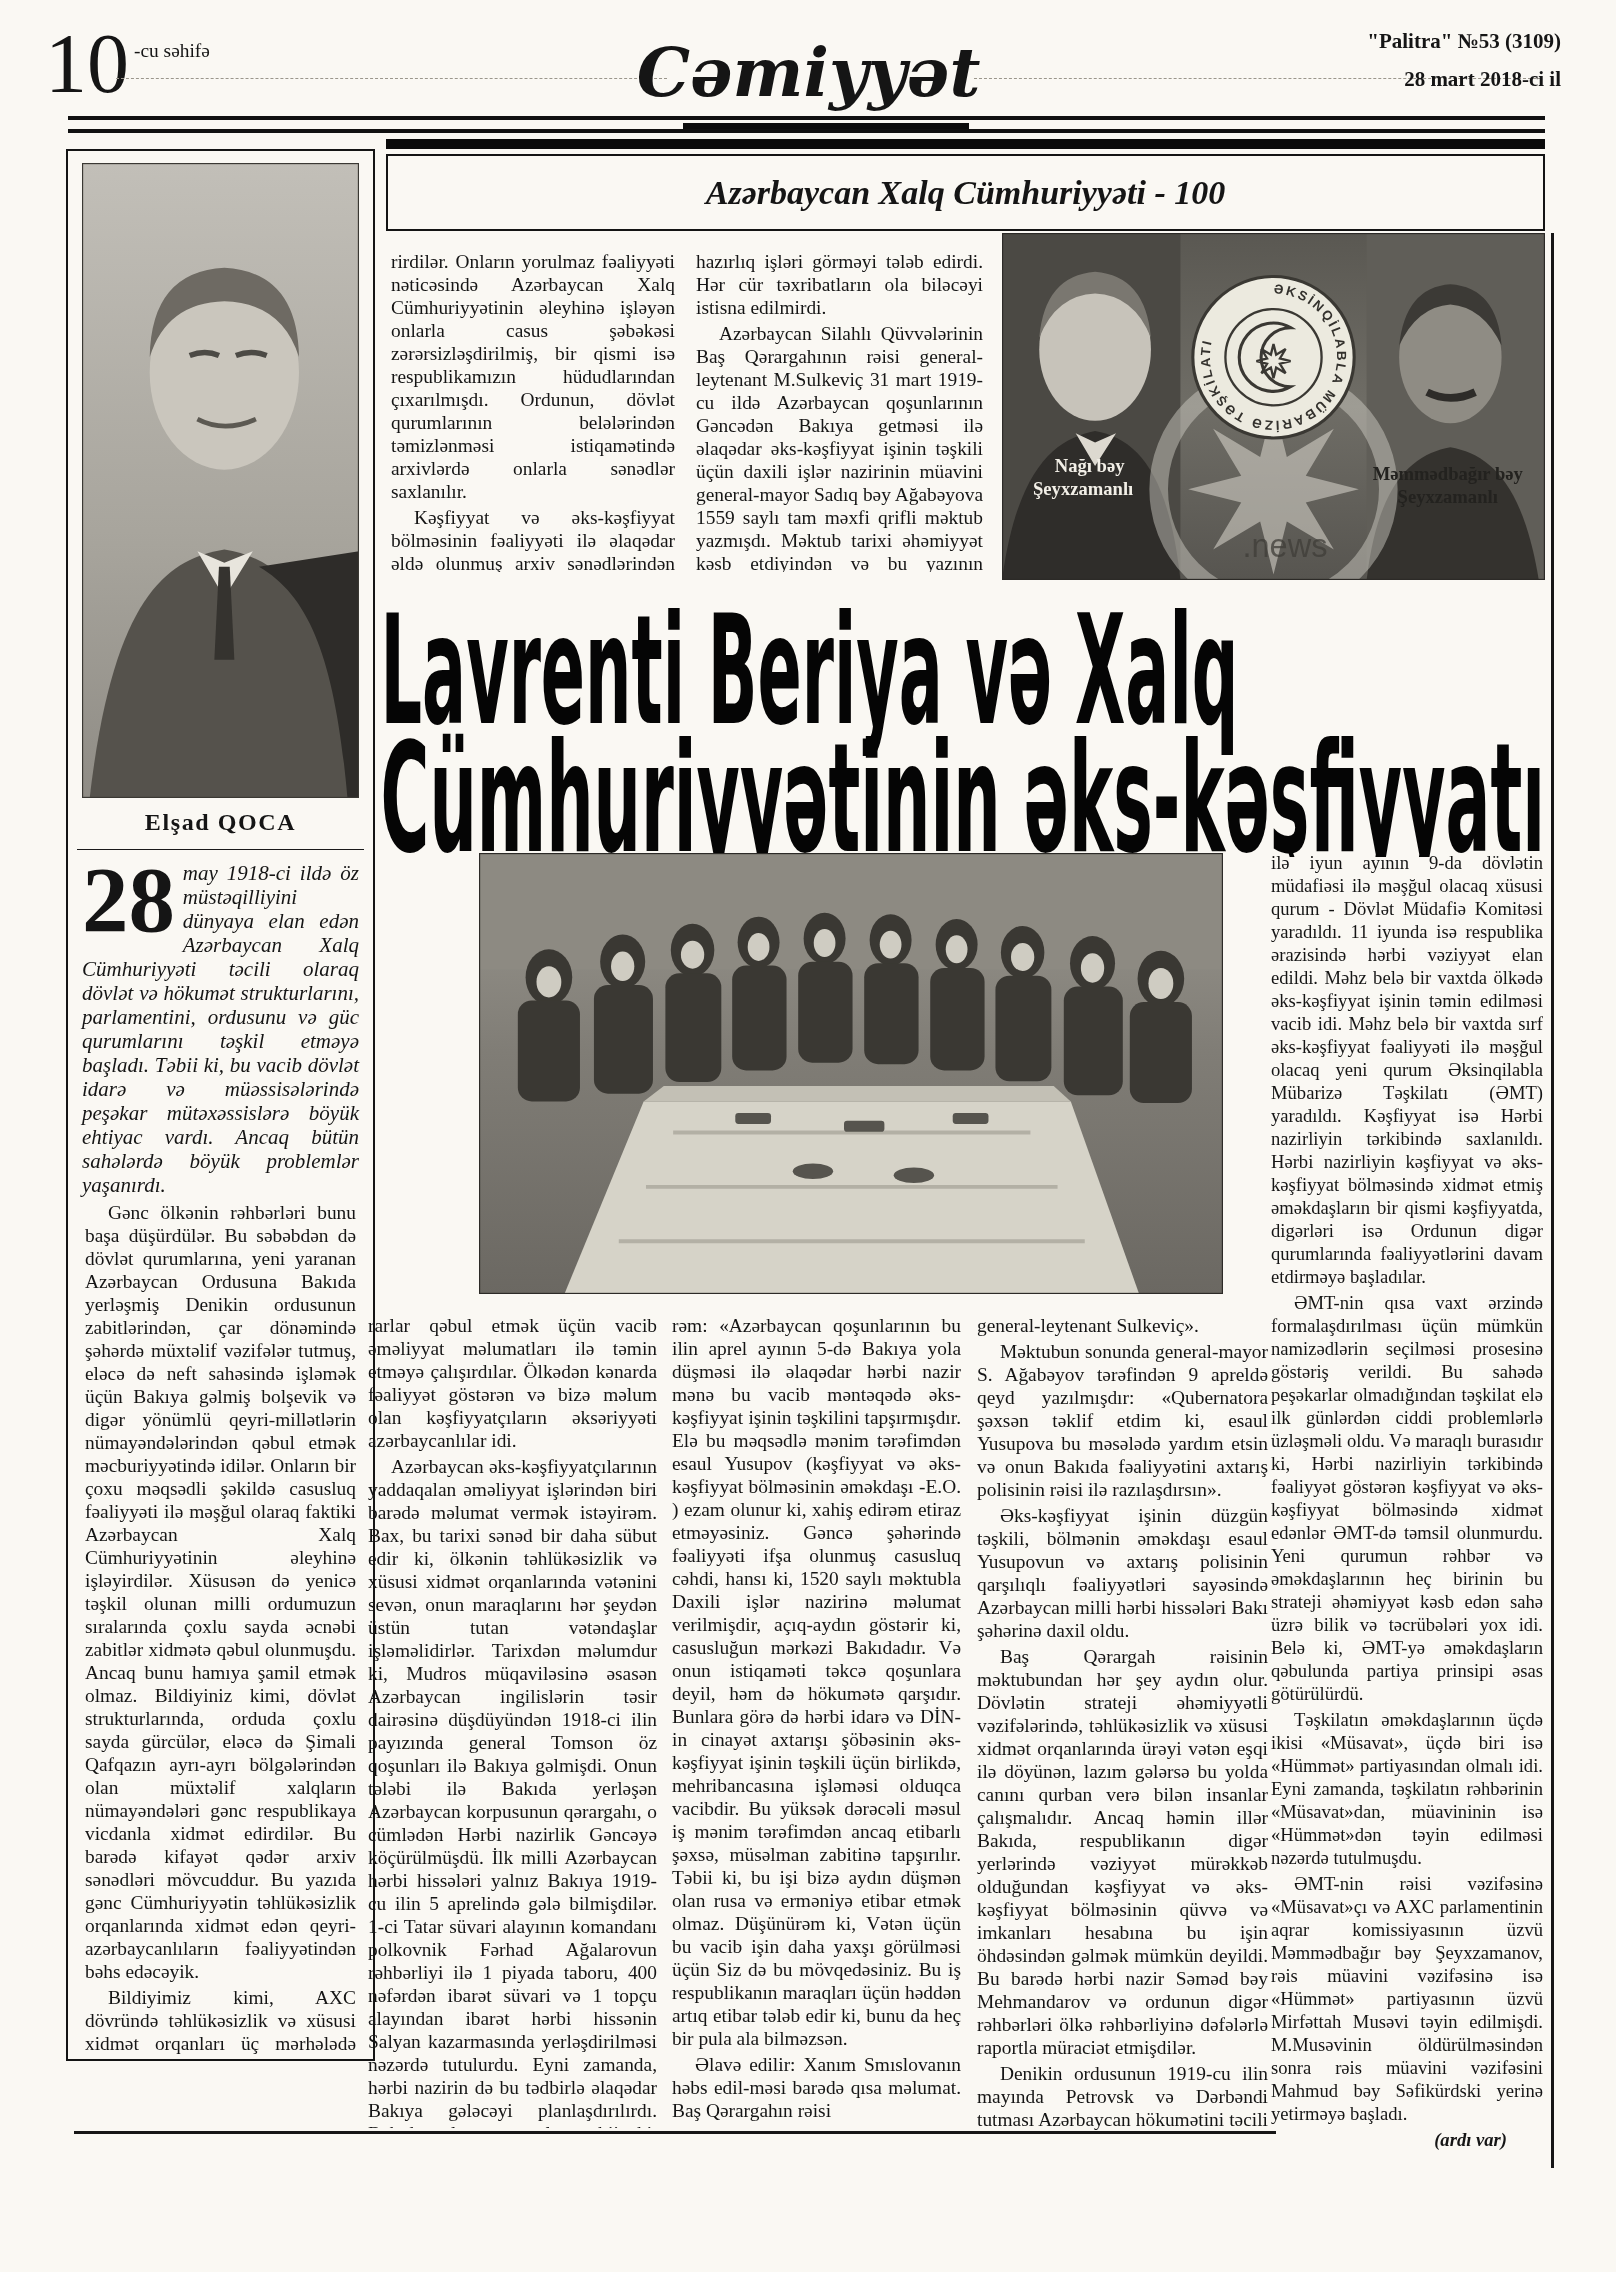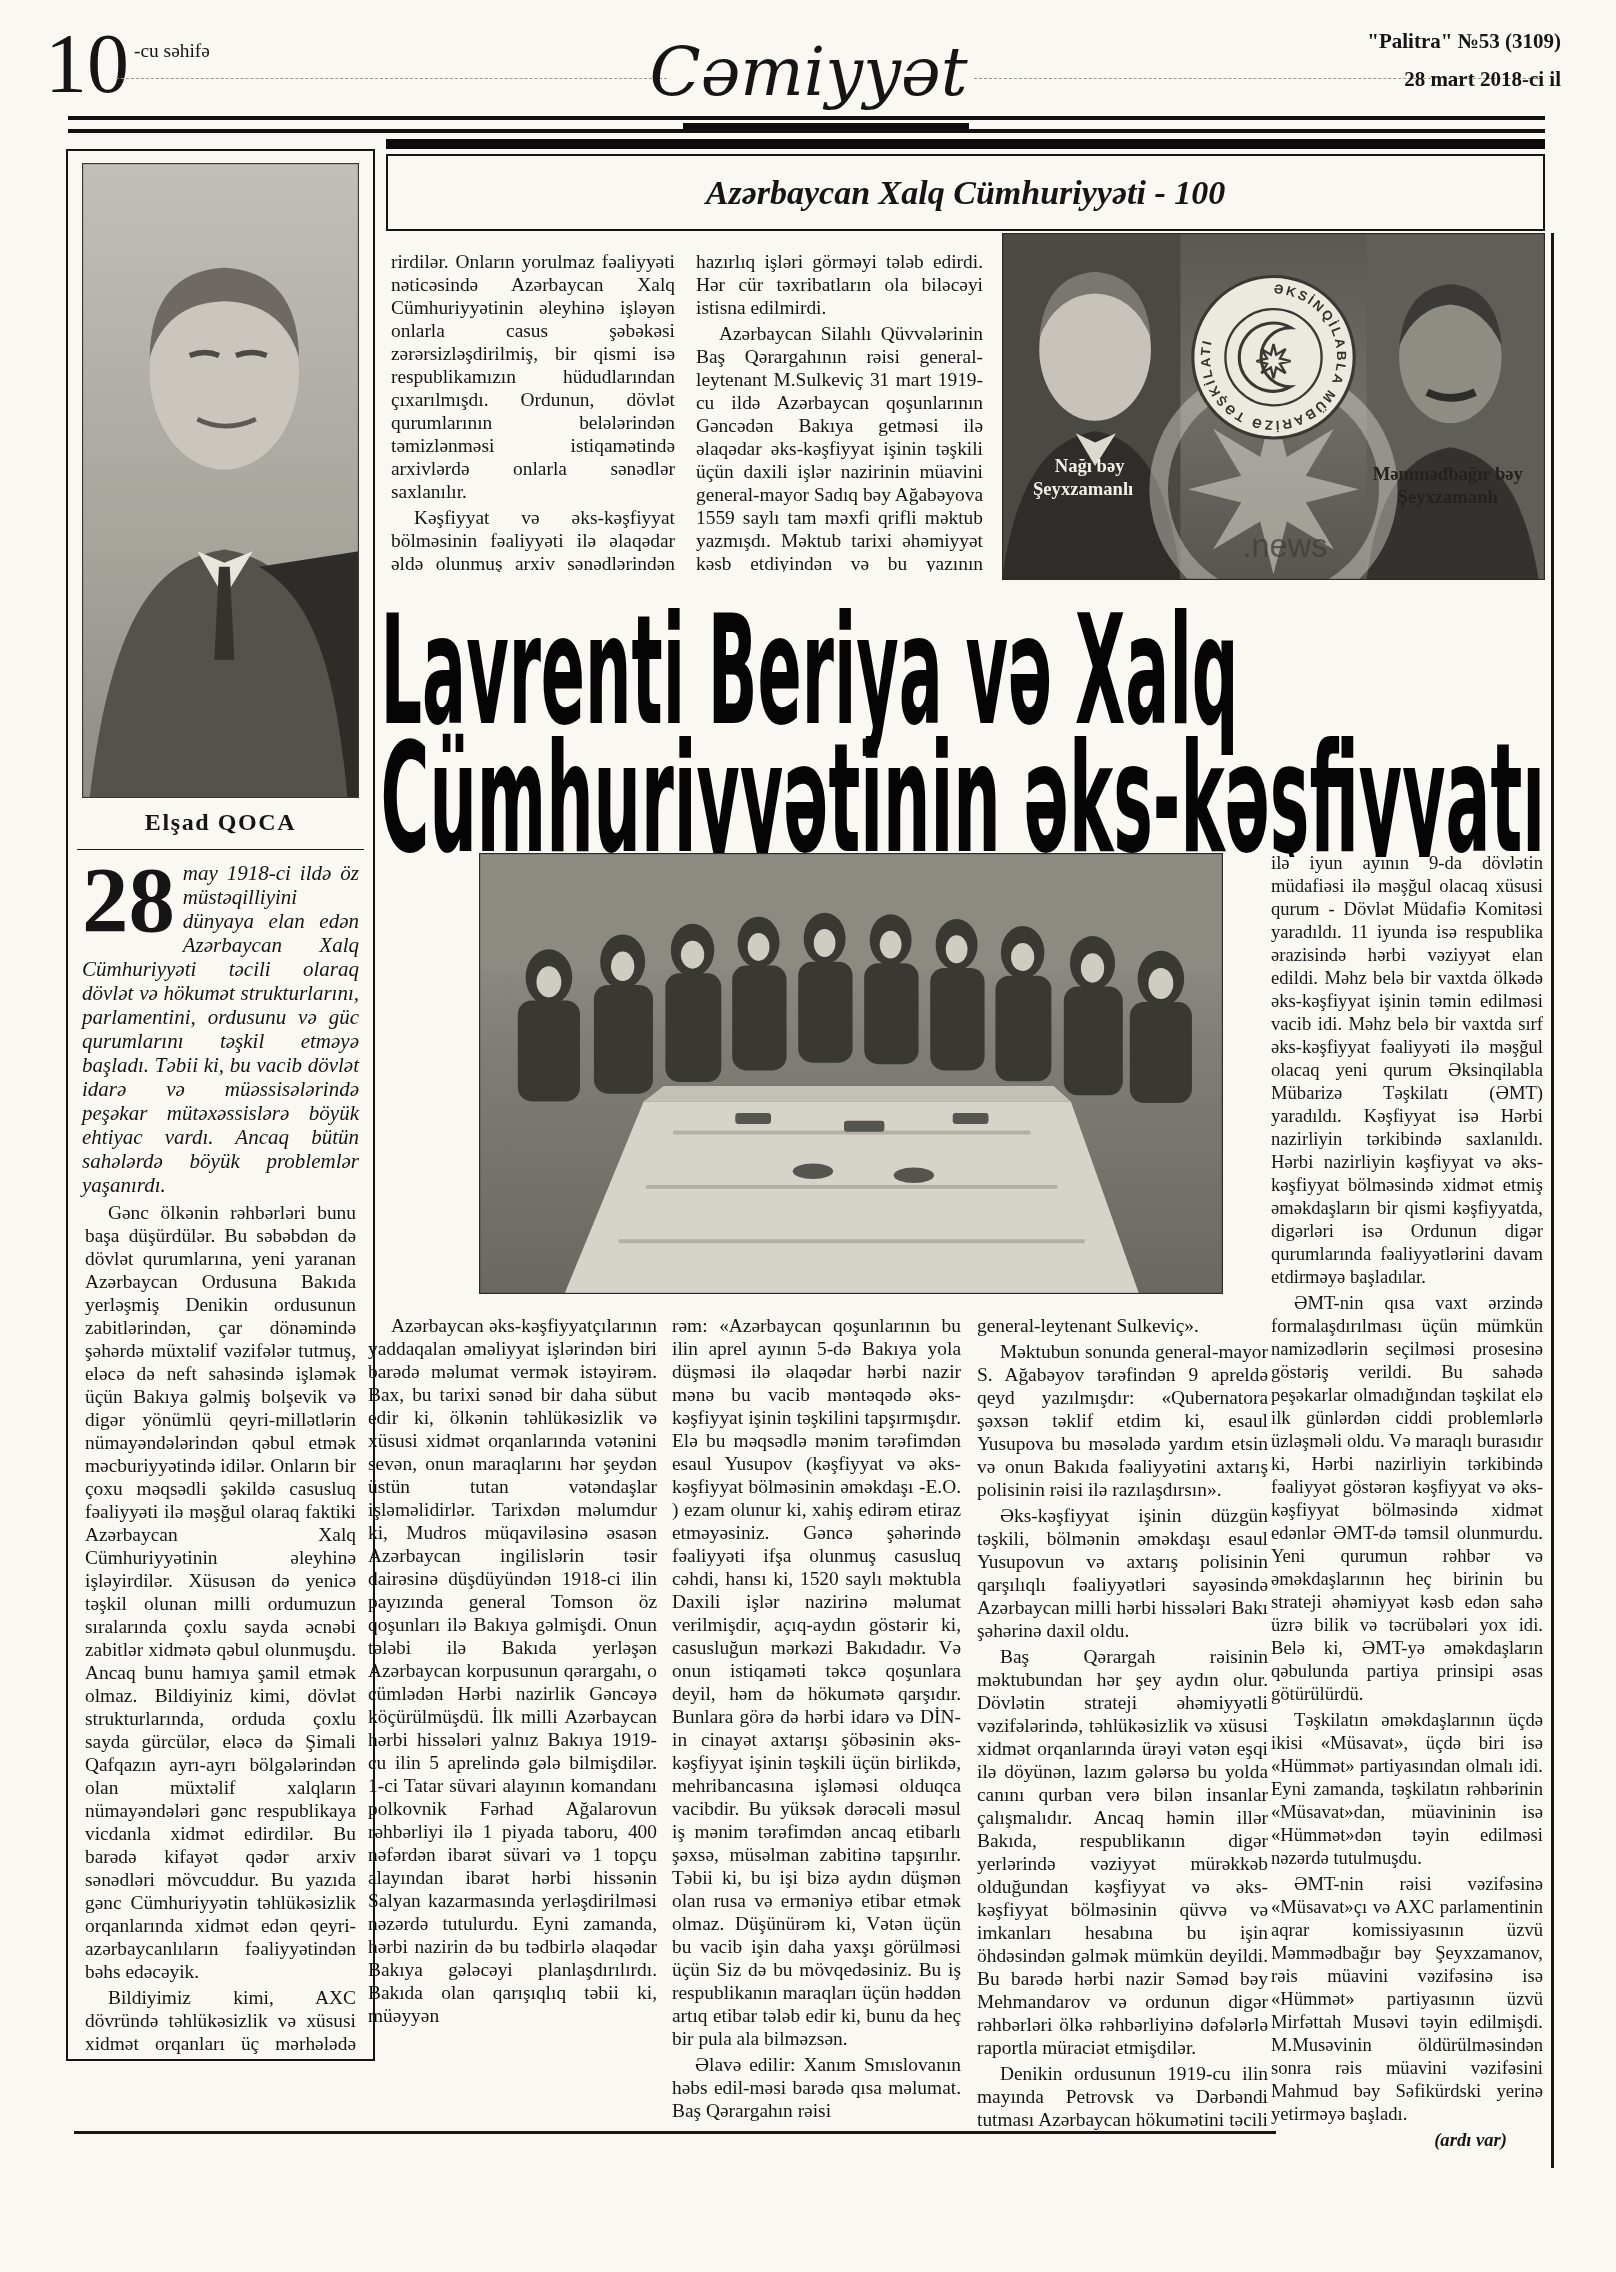--- a/index.html
+++ b/index.html
@@ -4,21 +4,21 @@
 <style>
   html,body{margin:0;padding:0;background:#d8d5cd;}
   .page{position:relative;width:1617px;height:2273px;background:#faf8f3;color:#151515;
         font-family:"Liberation Serif","DejaVu Serif",serif;overflow:hidden;}
   
   .pagenum{position:absolute;left:45px;top:22px;font-size:84px;line-height:1;font-weight:normal;}
   .pagenum-suffix{position:absolute;left:134px;top:40px;font-size:19.4px;}
   .hdr-dots-l{position:absolute;left:116px;top:78px;width:551px;border-top:1.6px dashed #9a968c;}
   .hdr-dots-r{position:absolute;left:974px;top:78px;width:567px;border-top:1.6px dashed #9a968c;}
   .section-title{position:absolute;left:0;right:0;top:33px;text-align:center;
-        font-family:"DejaVu Serif","Liberation Serif",serif;font-style:italic;font-weight:normal;font-size:67px;}
+        font-family:"DejaVu Serif","Liberation Serif",serif;font-style:italic;font-weight:bold;font-size:67px;}
   .section-underline{position:absolute;left:683px;top:123px;width:286px;height:7px;background:#0d0d0d;}
   .issue-info{position:absolute;right:56px;top:23px;text-align:right;font-weight:bold;font-size:21px;line-height:1.8;}
   .rule-a{position:absolute;left:68px;top:116px;width:1477px;height:3.9px;background:#111;}
   .rule-b{position:absolute;left:68px;top:129px;width:1477px;height:3.9px;background:#111;}
   
   .sidebar{position:absolute;left:66px;top:149px;width:309px;height:1912px;border:2.3px solid #141414;
         box-sizing:border-box;padding:12.4px 14px;background:#faf8f3;overflow:hidden;}
   .portrait{width:100%;height:635px;display:block;}
   .author{margin:11px 0 0;text-align:center;font-weight:bold;font-size:24px;letter-spacing:1.6px;}
   .author-divider{border:none;border-top:1.6px solid #1a1a1a;margin:12.4px -4.7px 11px;}
@@ -222,20 +222,21 @@
 
   <div class="col col-right">
     <p class="p first">ilə iyun ayının 9-da dövlətin müdafiəsi ilə məşğul olacaq xüsusi qurum - Dövlət Müdafiə Komitəsi yaradıldı. 11 iyunda isə respublika ərazisində hərbi vəziyyət elan edildi. Məhz belə bir vaxtda ölkədə əks-kəşfiyyat işinin təmin edilməsi vacib idi. Məhz belə bir vaxtda sırf əks-kəşfiyyat fəaliyyəti ilə məşğul olacaq yeni qurum Əksinqilabla Mübarizə Təşkilatı (ƏMT) yaradıldı. Kəşfiyyat isə Hərbi nazirliyin tərkibində saxlanıldı. Hərbi nazirliyin kəşfiyyat və əks-kəşfiyyat bölməsində xidmət etmiş əməkdaşların bir qismi kəşfiyyatda, digərləri isə Ordunun digər qurumlarında fəaliyyətlərini davam etdirməyə başladılar.</p>
     <p class="p">ƏMT-nin qısa vaxt ərzində formalaşdırılması üçün mümkün namizədlərin seçilməsi prosesinə göstəriş verildi. Bu sahədə peşəkarlar olmadığından təşkilat elə ilk günlərdən ciddi problemlərlə üzləşməli oldu. Və maraqlı burasıdır ki, Hərbi nazirliyin tərkibində fəaliyyət göstərən kəşfiyyat və əks-kəşfiyyat bölməsində xidmət edənlər ƏMT-də təmsil olunmurdu. Yeni qurumun rəhbər və əməkdaşlarının heç birinin bu strateji əhəmiyyət kəsb edən sahə üzrə bilik və təcrübələri yox idi. Belə ki, ƏMT-yə əməkdaşların qəbulunda partiya prinsipi əsas götürülürdü.</p>
     <p class="p">Təşkilatın əməkdaşlarının üçdə ikisi «Müsavat», üçdə biri isə «Hümmət» partiyasından olmalı idi. Eyni zamanda, təşkilatın rəhbərinin «Müsavat»dan, müavininin isə «Hümmət»dən təyin edilməsi nəzərdə tutulmuşdu.</p>
     <p class="p">ƏMT-nin rəisi vəzifəsinə «Müsavat»çı və AXC parlamentinin aqrar komissiyasının üzvü Məmmədbağır bəy Şeyxzamanov, rəis müavini vəzifəsinə isə «Hümmət» partiyasının üzvü Mirfəttah Musəvi təyin edilmişdi. M.Musəvinin öldürülməsindən sonra rəis müavini vəzifəsini Mahmud bəy Səfikürdski yerinə yetirməyə başladı.</p>
     <p class="p ardi">(ardı var)</p>
   </div>
 
   <div class="col col-b1">
+    <p class="p first">rarlar qəbul etmək üçün vacib əməliyyat məlumatları ilə təmin etməyə çalışırdılar. Ölkədən kənarda fəaliyyət göstərən və bizə məlum olan kəşfiyyatçıların əksəriyyəti azərbaycanlılar idi.</p>
     <p class="p">Azərbaycan əks-kəşfiyyatçılarının yaddaqalan əməliyyat işlərindən biri barədə məlumat vermək istəyirəm. Bax, bu tarixi sənəd bir daha sübut edir ki, ölkənin təhlükəsizlik və xüsusi xidmət orqanlarında vətənini sevən, onun maraqlarını hər şeydən üstün tutan vətəndaşlar işləməlidirlər. Tarixdən məlumdur ki, Mudros müqaviləsinə əsasən Azərbaycan ingilislərin təsir dairəsinə düşdüyündən 1918-ci ilin payızında general Tomson öz qoşunları ilə Bakıya gəlmişdi. Onun tələbi ilə Bakıda yerləşən Azərbaycan korpusunun qərargahı, o cümlədən Hərbi nazirlik Gəncəyə köçürülmüşdü. İlk milli Azərbaycan hərbi hissələri yalnız Bakıya 1919-cu ilin 5 aprelində gələ bilmişdilər. 1-ci Tatar süvari alayının komandanı polkovnik Fərhad Ağalarovun rəhbərliyi ilə 1 piyada taboru, 400 nəfərdən ibarət süvari və 1 topçu alayından ibarət hərbi hissənin Salyan kazarmasında yerləşdirilməsi nəzərdə tutulurdu. Eyni zamanda, hərbi nazirin də bu tədbirlə əlaqədar Bakıya gələcəyi planlaşdırılırdı. Bakıda olan qarışıqlıq təbii ki, müəyyən</p>
   </div>
   <div class="col col-b2">
     <p class="p first">rəm: «Azərbaycan qoşunlarının bu ilin aprel ayının 5-də Bakıya yola düşməsi ilə əlaqədar hərbi nazir mənə bu vacib məntəqədə əks-kəşfiyyat işinin təşkilini tapşırmışdır. Elə bu məqsədlə mənim tərəfimdən esaul Yusupov (kəşfiyyat və əks-kəşfiyyat bölməsinin əməkdaşı -E.O. ) ezam olunur ki, xahiş edirəm etiraz etməyəsiniz. Gəncə şəhərində fəaliyyəti ifşa olunmuş casusluq cəhdi, hansı ki, 1520 saylı məktubla Daxili işlər nazirinə məlumat verilmişdir, açıq-aydın göstərir ki, casusluğun mərkəzi Bakıdadır. Və onun istiqaməti təkcə qoşunlara deyil, həm də hökumətə qarşıdır. Bunlara görə də hərbi idarə və DİN-in cinayət axtarışı şöbəsinin əks-kəşfiyyat işinin təşkili üçün birlikdə, mehribancasına işləməsi olduqca vacibdir. Bu yüksək dərəcəli məsul iş mənim tərəfimdən ancaq etibarlı şəxsə, müsəlman zabitinə tapşırılır. Təbii ki, bu işi bizə aydın düşmən olan rusa və erməniyə etibar etmək olmaz. Düşünürəm ki, Vətən üçün bu vacib işin daha yaxşı görülməsi üçün Siz də bu mövqedəsiniz. Bu iş respublikanın maraqları üçün həddən artıq etibar tələb edir ki, bunu da heç bir pula ala bilməzsən.</p>
     <p class="p">Əlavə edilir: Xanım Smıslovanın həbs edil-məsi barədə qısa məlumat. Baş Qərargahın rəisi</p>
   </div>
   <div class="col col-b3">
     <p class="p first">general-leytenant Sulkeviç».</p>
     <p class="p">Məktubun sonunda general-mayor S. Ağabəyov tərəfindən 9 apreldə qeyd yazılmışdır: «Qubernatora şəxsən təklif etdim ki, esaul Yusupova bu məsələdə yardım etsin və onun Bakıda fəaliyyətini axtarış polisinin rəisi ilə razılaşdırsın».</p>
     <p class="p">Əks-kəşfiyyat işinin düzgün təşkili, bölmənin əməkdaşı esaul Yusupovun və axtarış polisinin qarşılıqlı fəaliyyətləri sayəsində Azərbaycan milli hərbi hissələri Bakı şəhərinə daxil oldu.</p>

